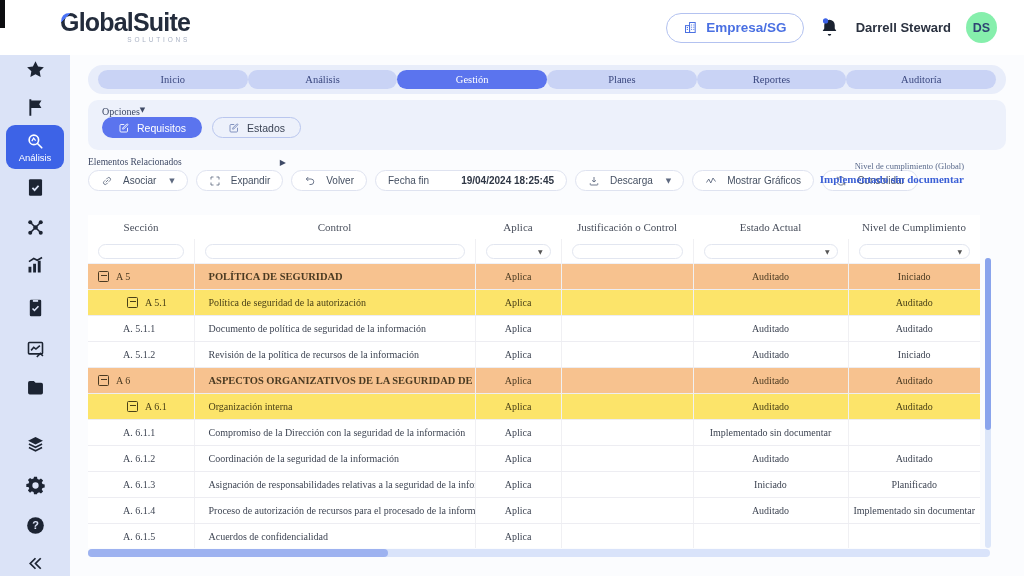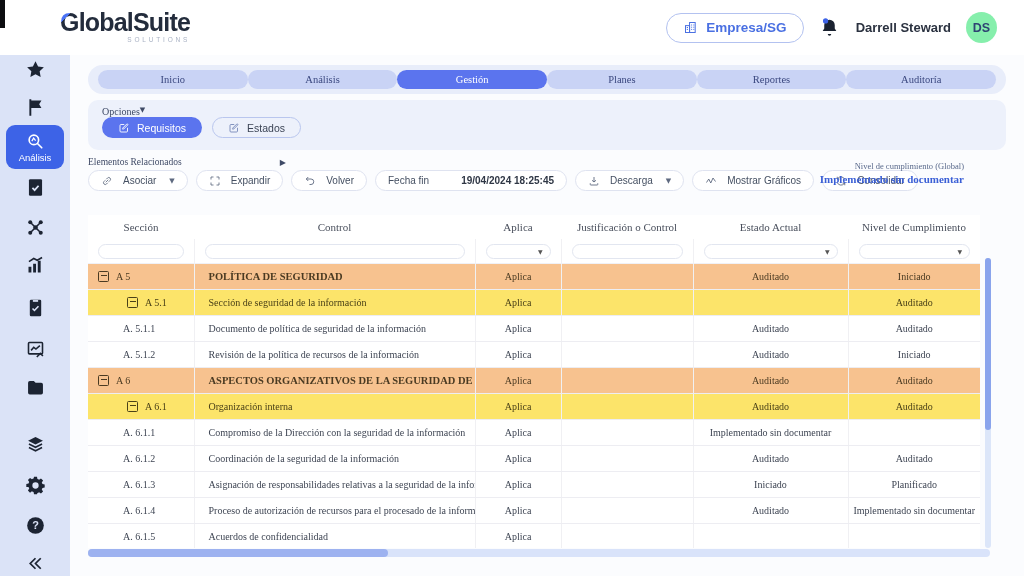--- a/index.html
+++ b/index.html
@@ -438,21 +438,21 @@
             <td class="c-center">Auditado</td>
             <td class="c-center">Iniciado</td>
           </tr>
           <tr class="lvl1">
             <td>
               <div class="section-cell ind1">
                 <span class="minus-box"></span>
                 <span>A 5.1</span>
               </div>
             </td>
-            <td class="control-cell">Sección de seguridad de la información</td>
+            <td class="control-cell">Política de seguridad de la autorización</td>
             <td class="c-center">Aplica</td>
             <td class="c-center"></td>
             <td class="c-center"></td>
             <td class="c-center">Auditado</td>
           </tr>
           <tr class="lvl2">
             <td>
               <div class="section-cell ind2">
                 <span>A. 5.1.1</span>
               </div>

